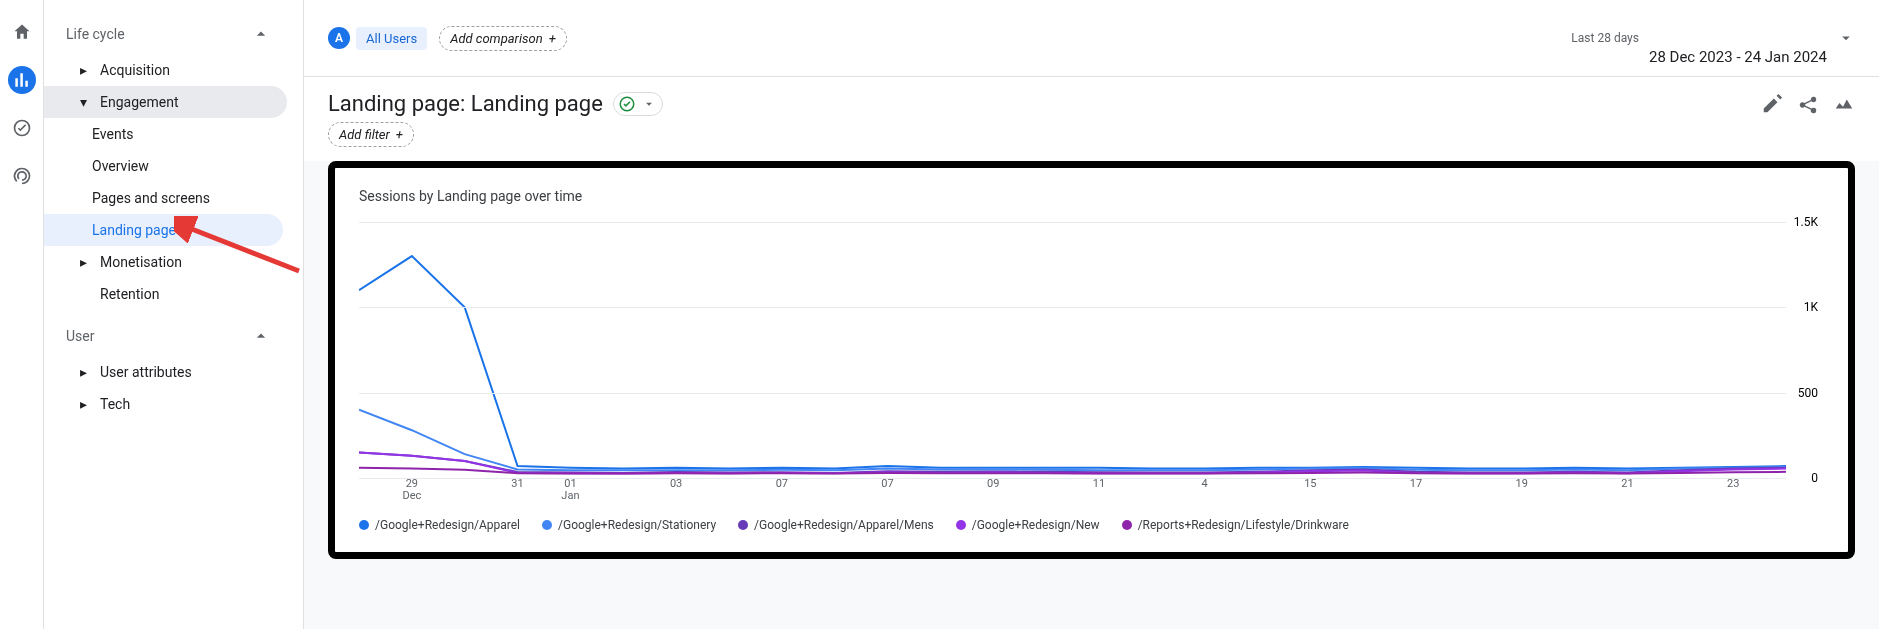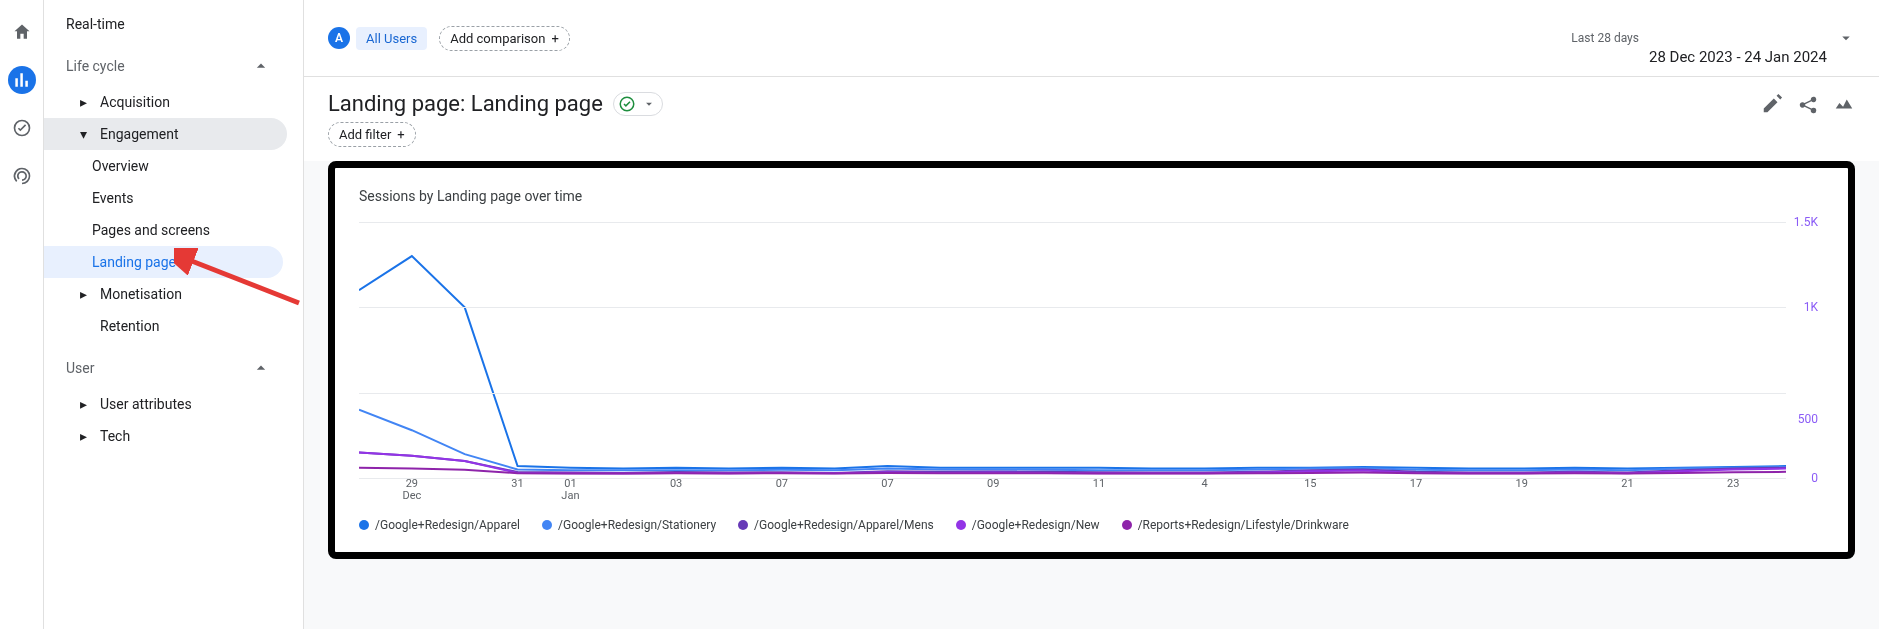--- a/index.html
+++ b/index.html
@@ -24,41 +24,41 @@
   .navsub2.active { color: #1a73e8; background: #e8f0fe; }
   .caret { width: 10px; display: inline-block; margin-right: 10px; }
   .chev { width: 20px; height: 20px; fill: #5f6368; }
 
   
   .main { flex: 1; display: flex; flex-direction: column; background: #fff; }
 
   .topbar { display: flex; align-items: center; padding: 10px 24px; border-bottom: 1px solid #e0e0e0; gap: 12px; }
   .seg-badge { width: 22px; height: 22px; border-radius: 50%; background: #1a73e8; color: #fff; font-size: 12px; font-weight: 600; display: flex; align-items: center; justify-content: center; }
   .seg-label { font-size: 13px; color: #1967d2; background: #e8f0fe; padding: 4px 10px; border-radius: 4px; margin-left: -6px; }
-  .pill { border: 1px dashed #9aa0a6; border-radius: 16px; padding: 4px 10px; font-size: 13px; display: flex; align-items: center; gap: 6px; cursor: pointer; }
+  .pill { border: 1px dashed #9aa0a6; border-radius: 16px; padding: 4px 10px; font-size: 13px; display: flex; align-items: center; gap: 6px; cursor: pointer; font-style: italic; }
   .spacer { flex: 1; }
   .daterange { display: flex; align-items: center; gap: 10px; font-size: 13px; cursor: pointer; }
   .daterange .label { color: #5f6368; font-size: 12px; }
   .daterange .value { font-size: 15px; margin-top: 38px; }
 
   .pagehead { display: flex; align-items: center; padding: 14px 24px 6px; gap: 10px; }
   .pagehead h1 { font-size: 22px; font-weight: 400; }
   .check-pill { border: 1px solid #dadce0; border-radius: 16px; padding: 2px 6px 2px 4px; display: flex; align-items: center; gap: 6px; cursor: pointer; }
   .check-pill svg.ok { width: 18px; height: 18px; }
   .headactions { margin-left: auto; display: flex; gap: 14px; }
   .headactions svg { width: 22px; height: 22px; fill: #5f6368; cursor: pointer; }
 
   .filterrow { padding: 0 24px 14px; }
 
   .canvas-wrap { padding: 0 24px 24px; flex: 1; overflow: auto; background: #f8f9fa; }
   .card { background: #fff; border: 7px solid #000000; border-radius: 8px; padding: 20px 24px; }
   .card-title { font-size: 14px; color: #3c4043; margin-bottom: 18px; }
 
   .chart { position: relative; height: 280px; }
-  .ytick { position: absolute; right: 6px; font-size: 12px; color: #8b5cf6; transform: translateY(-50%); }
+  .ytick { position: absolute; right: 6px; font-size: 12px; color: #000000; transform: translateY(-50%); }
   .ygrid { position: absolute; left: 0; right: 38px; border-top: 1px solid #e8eaed; }
   .plot { position: absolute; left: 0; right: 38px; top: 0; bottom: 24px; }
   .xaxis { position: absolute; left: 0; right: 38px; bottom: 0; height: 24px; }
   .xtick { position: absolute; font-size: 11px; color: #5f6368; transform: translateX(-50%); text-align: center; line-height: 12px; white-space: nowrap; }
   .xtick .sub { display: block; }
 
   .legend { display: flex; gap: 22px; margin-top: 16px; font-size: 12px; color: #3c4043; }
   .legend-item { display: flex; align-items: center; gap: 6px; cursor: pointer; }
   .swatch { width: 10px; height: 10px; border-radius: 50%; }
 
@@ -87,40 +87,39 @@
         </svg>
     </div>
     <div class="ic">
       <svg viewBox="0 0 24 24">
           <path d="M12 2a10 10 0 00-7.07 17.07l1.41-1.41A8 8 0 1112 20v2a10 10 0 000-20zM12 6a6 6 0 00-4.24 10.24l1.41-1.41A4 4 0 1112 16v2a6 6 0 000-12z"></path>
         </svg>
     </div>
   </div>
 
   <div class="sidenav">
-    <div class="navitem">Real-time</div>
 
     <div class="navsection">
       <span>Life cycle</span>
       <svg class="chev" viewBox="0 0 24 24">
           <path d="M7 14l5-5 5 5z"></path>
         </svg>
     </div>
 
     <div class="navsub">
       <span class="caret">▸</span>
       <span>Acquisition</span>
     </div>
 
     <div class="navsub open">
       <span class="caret">▾</span>
       <span>Engagement</span>
     </div>
+    <div class="navsub2">Events</div>
     <div class="navsub2">Overview</div>
-    <div class="navsub2">Events</div>
     <div class="navsub2">Pages and screens</div>
     <div class="navsub2 active" style="position:relative">
       <span>Landing page</span>
       <svg class="arrow-annot" style="left:130px; top:2px; width:130px; height:60px;" viewBox="0 0 130 60">
         <defs>
             <marker id="ah" markerWidth="10" markerHeight="10" refX="2" refY="3" orient="auto">
               <path d="M0,0 L0,6 L8,3 z" fill="#e53935"></path>
             </marker>
           </defs>
         <line x1="125" y1="55" x2="10" y2="10" stroke="#e53935" stroke-width="5" marker-end="url(#ah)"></line>
@@ -226,21 +225,21 @@
               <div class="xtick" style="left: 59.2593%;">4</div>
               <div class="xtick" style="left: 66.6667%;">15</div>
               <div class="xtick" style="left: 74.0741%;">17</div>
               <div class="xtick" style="left: 81.4815%;">19</div>
               <div class="xtick" style="left: 88.8889%;">21</div>
               <div class="xtick" style="left: 96.2963%;">23</div>
             </div>
         <div class="ygrid" style="top: 256px;"></div>
             <div class="ytick" style="top: 256px;">0</div>
             <div class="ygrid" style="top: 170.667px;"></div>
-            <div class="ytick" style="top: 170.667px; margin-top: 26px;">500</div>
+            <div class="ytick" style="top: 170.667px;">500</div>
             <div class="ygrid" style="top: 85.3333px;"></div>
             <div class="ytick" style="top: 85.3333px;">1K</div>
             <div class="ygrid" style="top: 0px;"></div>
             <div class="ytick" style="top: 0px;">1.5K</div>
           </div>
 
         <div class="legend" id="legend">
             <div class="legend-item">
               <span class="swatch" style="background: rgb(26, 115, 232);"></span>
               <span>/Google+Redesign/Apparel</span>

